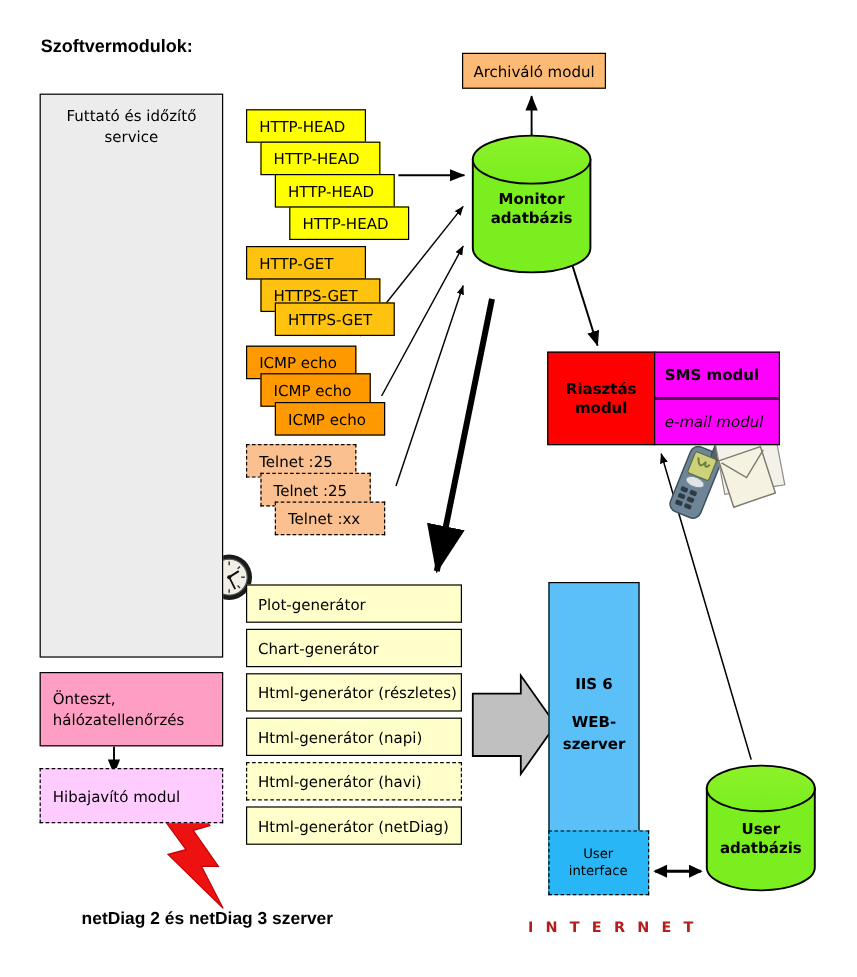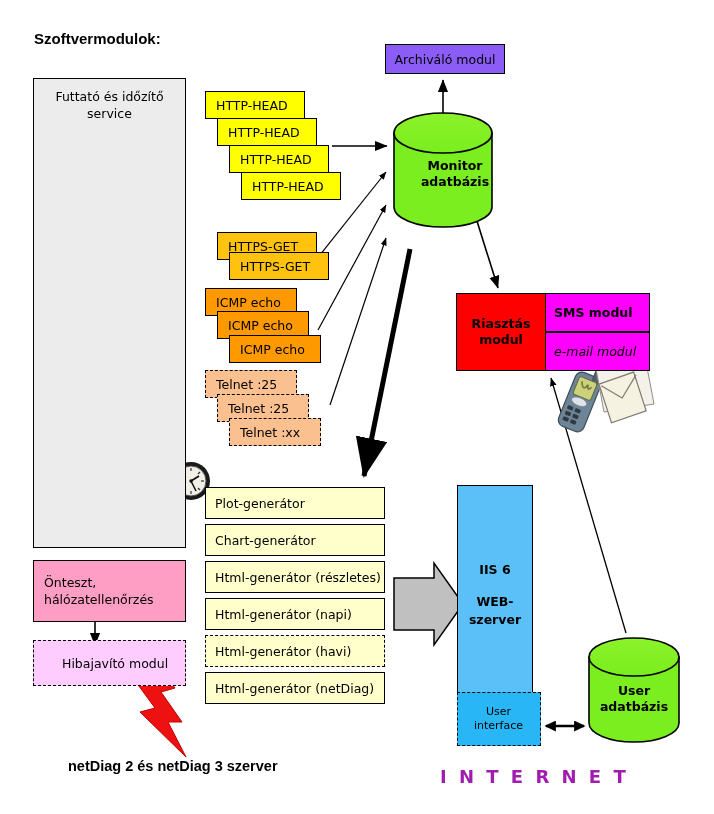--- a/index.html
+++ b/index.html
@@ -23,39 +23,39 @@
   .amber{background:#ffc20e;}
   .orange{background:#ff9900;}
   .peach{background:#fac090;border:1.5px dashed #000;}
 
   
   .gen{left:205px;width:180px;height:32px;background:#ffffcc;border:1.5px solid #000;
        padding-left:9px;font-size:12.5px;color:#000;}
   .gen.dashed{border:1.5px dashed #000;}
 
   
-  .archive{left:385px;top:44px;width:120px;height:30px;background:#8b5cf6;border:1.5px solid #000;
+  .archive{left:385px;top:44px;width:120px;height:30px;background:#fdba74;border:1.5px solid #000;
            justify-content:center;text-align:center;font-size:12.5px;}
   .alert-red{left:456px;top:293px;width:90px;height:78px;background:#ff0000;border:1.5px solid #000;
              justify-content:center;text-align:center;font-weight:bold;font-size:12.5px;line-height:16px;}
   .alert-cell{left:545px;width:105px;height:39px;background:#ff00ff;border:1.5px solid #000;
               padding-left:8px;font-size:12.5px;}
   .iis{left:457px;top:485px;width:76px;height:260px;background:#5bc0f8;border:1.5px solid #000;
        flex-direction:column;justify-content:center;align-items:center;text-align:center;
        font-weight:bold;font-size:12.5px;line-height:18px;}
   .ui-sub{position:absolute;left:-1.5px;bottom:-1.5px;width:82px;height:52px;background:#29b6f6;
           border:1.5px dashed #000;display:flex;flex-direction:column;justify-content:center;
           align-items:center;font-weight:normal;font-size:11px;line-height:14px;color:#000;}
-  .internet{left:440px;top:766px;font-weight:bold;font-size:18px;letter-spacing:3px;color:#a21caf;}
+  .internet{left:440px;top:766px;font-weight:bold;font-size:12px;letter-spacing:3px;color:#b91c1c;}
 
   
   .selftest{left:33px;top:560px;width:153px;height:62px;background:#ff9ec4;border:1.5px solid #000;
             padding-left:10px;font-size:12.5px;line-height:17px;}
   .fixmod{left:33px;top:640px;width:153px;height:46px;background:#ffccff;border:1.5px dashed #000;
-          padding-left:28px;font-size:12.5px;}
+          padding-left:10px;font-size:12.5px;}
   .netdiag{left:68px;top:758px;font-family:"Liberation Sans",sans-serif;font-weight:bold;font-size:14.5px;color:#000;}
 
   .dbtext{position:absolute;width:100%;text-align:center;font-weight:bold;font-size:12.5px;
           line-height:16px;color:#000;pointer-events:none;}
   svg{position:absolute;left:0;top:0;width:714px;height:814px;overflow:visible;}
   .ovl{pointer-events:none;}
 </style>
 </head>
 <body>
 
@@ -169,20 +169,23 @@
   <div class="abs bx probe yellow" style="left:217px;top:118px;width:100px;">
     <span>HTTP-HEAD</span>
     </div>
   <div class="abs bx probe yellow" style="left:229px;top:145px;width:100px;">
     <span>HTTP-HEAD</span>
     </div>
   <div class="abs bx probe yellow" style="left:241px;top:172px;width:100px;">
     <span>HTTP-HEAD</span>
     </div>
 
+  <div class="abs bx probe amber" style="left:205px;top:205px;width:100px;">
+    <span>HTTP-GET</span>
+    </div>
   <div class="abs bx probe amber" style="left:217px;top:232px;width:100px;">
     <span>HTTPS-GET</span>
     </div>
   <div class="abs bx probe amber" style="left:229px;top:252px;width:100px;">
     <span>HTTPS-GET</span>
     </div>
 
   <div class="abs bx probe orange" style="left:205px;top:288px;width:92px;">
     <span>ICMP echo</span>
     </div>
@@ -220,21 +223,21 @@
     </div>
   <div class="abs bx gen" style="top:672px;">
     <span>Html-generátor (netDiag)</span>
     </div>
 
   <div class="abs bx archive">
     <span>Archiváló modul</span>
     </div>
 
   <div class="abs" style="left:394px;top:158px;width:98px;">
-    <div class="dbtext" style="position:static;padding-left:12px;">
+    <div class="dbtext" style="position:static;">
       <div>Monitor</div>
       <div>adatbázis</div>
     </div>
   </div>
 
   <div class="abs" style="left:589px;top:683px;width:90px;">
     <div class="dbtext" style="position:static;">
       <div>User</div>
       <div>adatbázis</div>
     </div>

